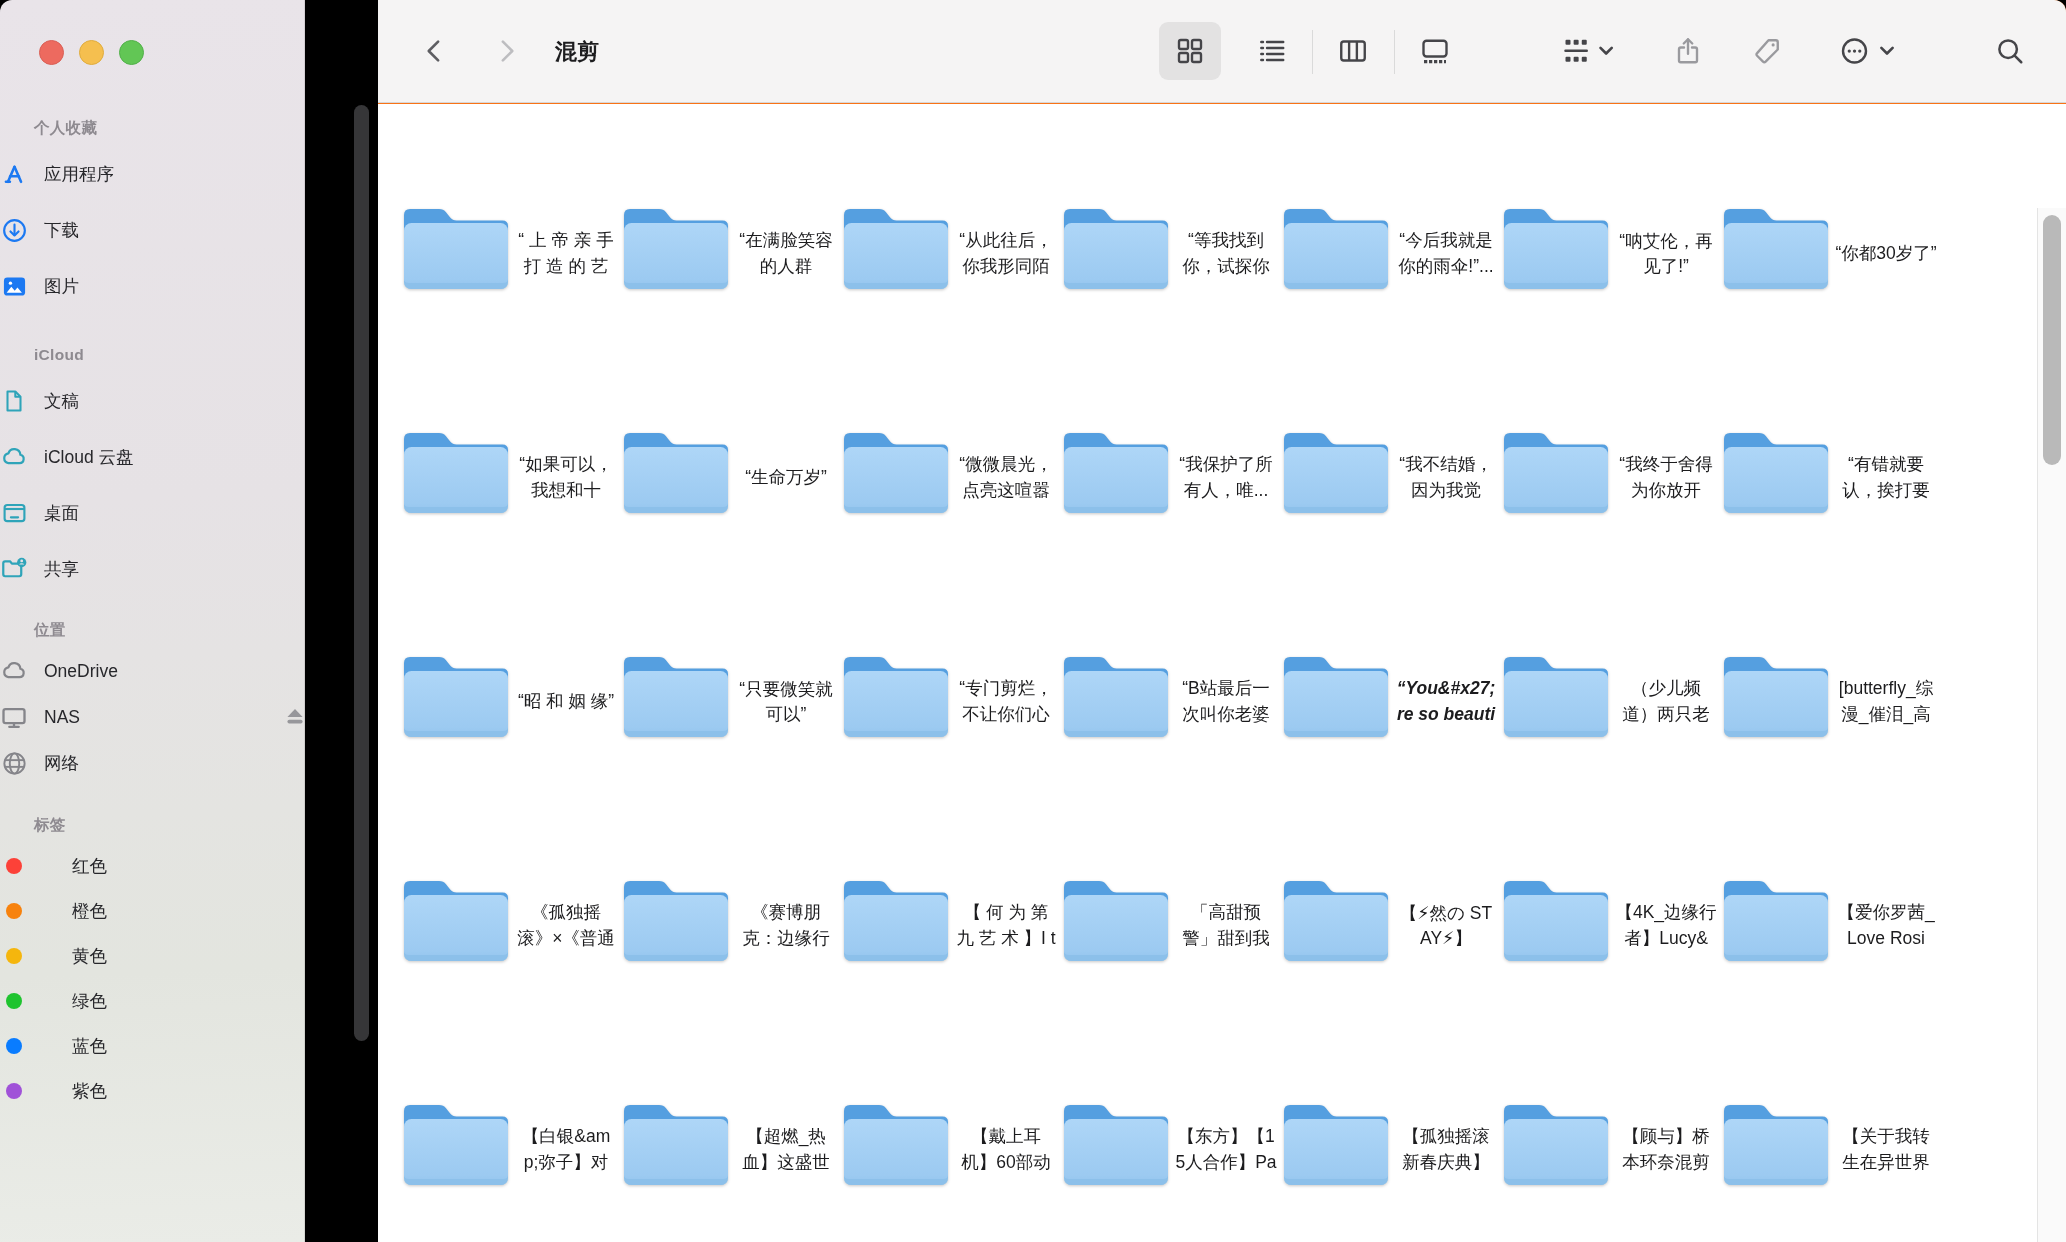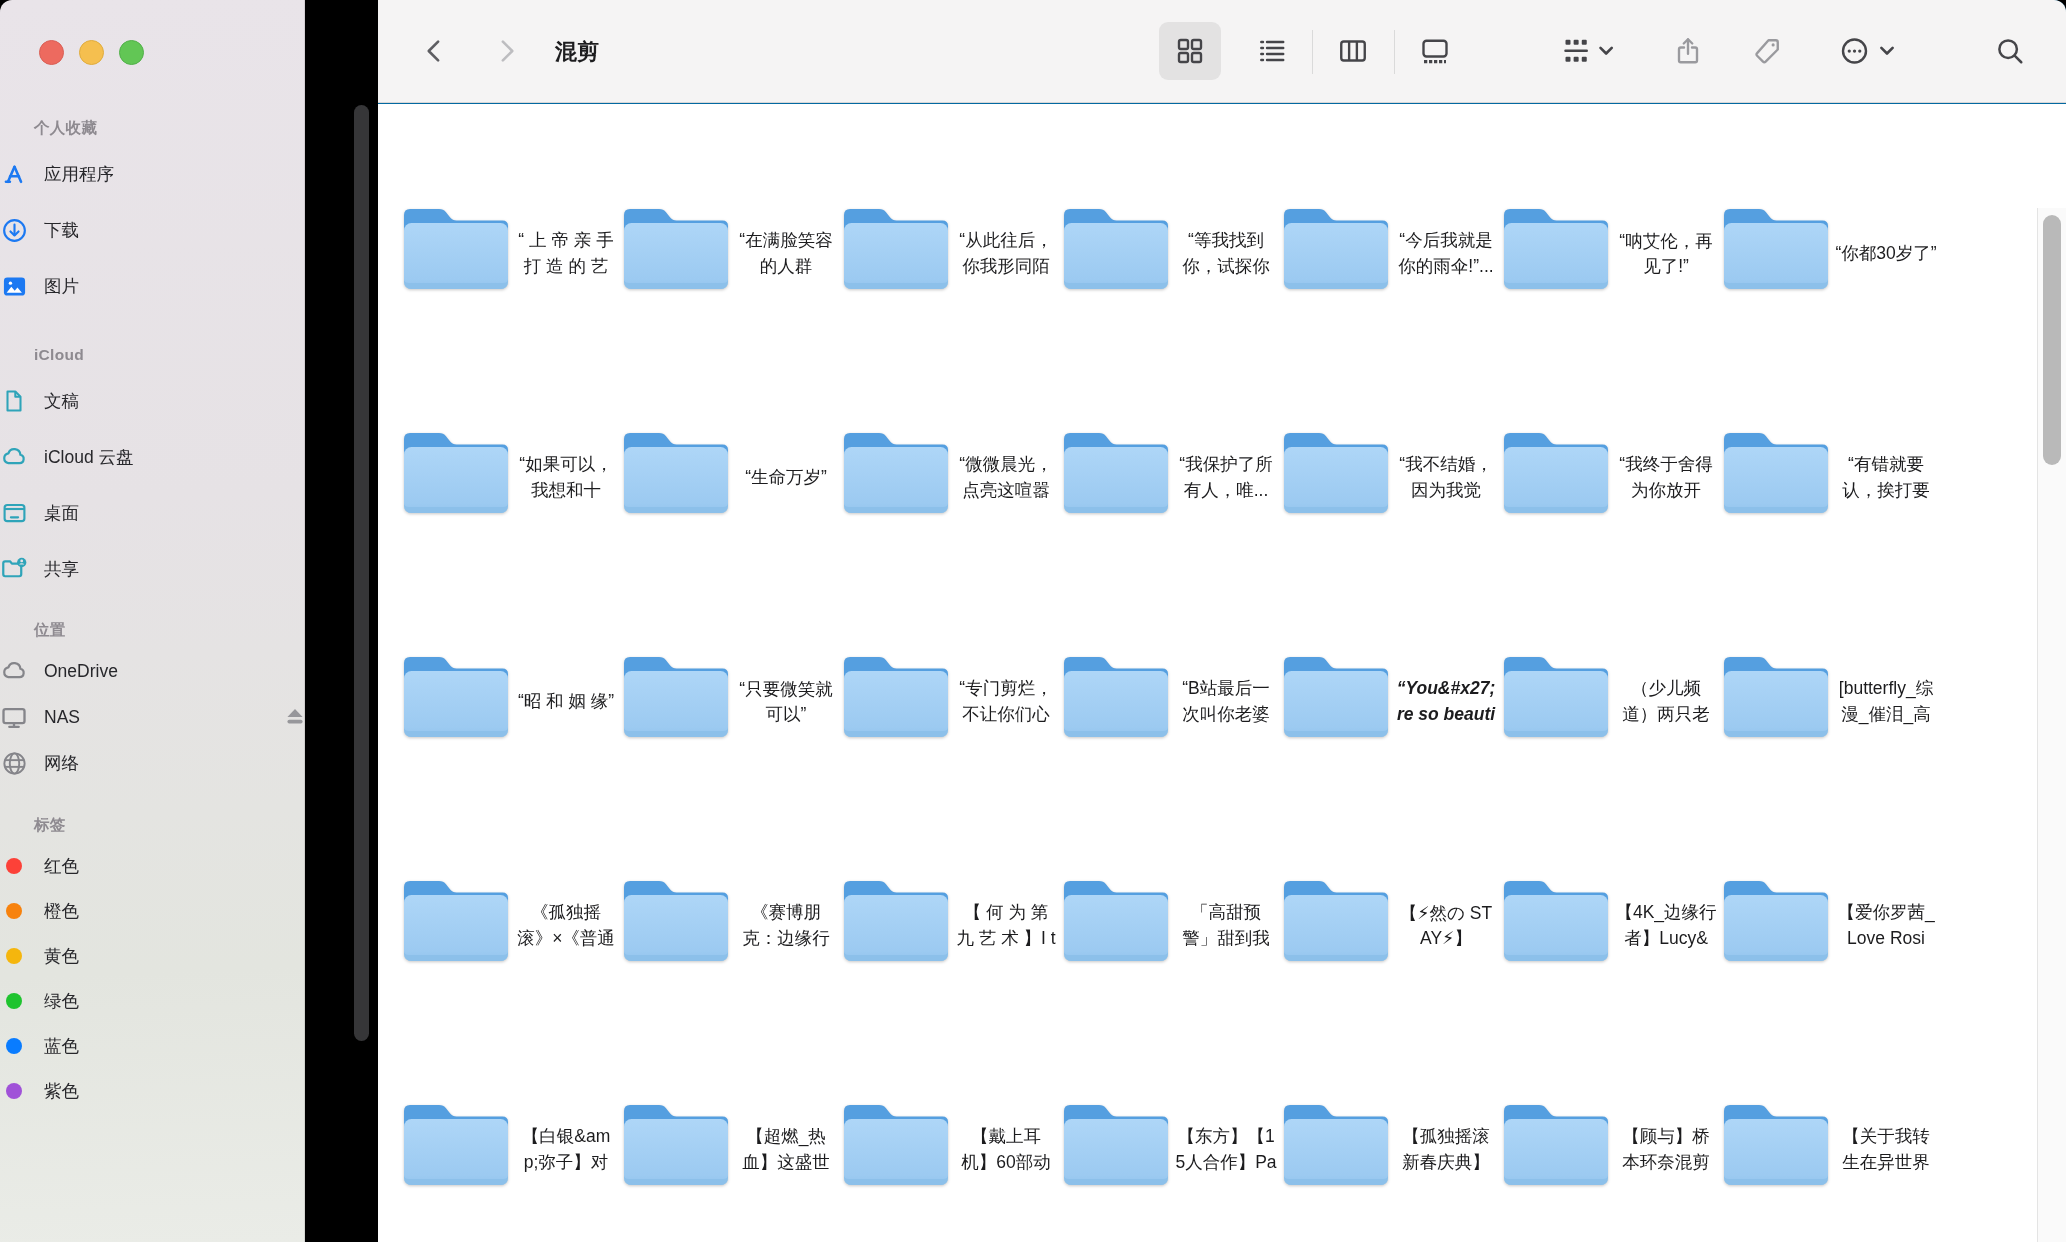--- a/index.html
+++ b/index.html
@@ -25,31 +25,31 @@
   .section{margin-top:30px;}
   .section:first-child{margin-top:0;}
   .section.s-loc{margin-top:22px;}
   .section.s-tag{margin-top:28px;}
   .sec-title{
     height:22px;line-height:22px;padding-left:34px;margin-bottom:7px;
     font-size:15.5px;font-weight:bold;color:#8e8a90;letter-spacing:.3px;
   }
   .side-item{display:flex;align-items:center;height:56px;cursor:default;}
   .compact .side-item{height:46px;}
-  .s-tag .side-item{height:45px;}
+  .s-tag .side-item{height:45px;gap:28px;}
   .side-icon{width:28px;height:28px;flex:0 0 28px;display:flex;align-items:center;justify-content:center;}
   .side-label{margin-left:16px;font-size:17.5px;color:#27272b;}
   .tag-dot{width:16px;height:16px;border-radius:50%;}
   .eject{margin-left:auto;margin-right:70px;}
   .side-scrollbar{
     position:absolute;left:354px;top:105px;width:15px;height:936px;
     border-radius:8px;background:rgba(120,120,125,.45);
   }
   
-  .main{position:absolute;left:378px;top:0;right:0;bottom:0;background:#0369a1;}
+  .main{position:absolute;left:378px;top:0;right:0;bottom:0;background:#f97316;}
   .toolbar{
     position:absolute;left:0;top:0;right:0;height:103px;
     background:#f5f4f4;border-bottom:1px solid #d8d7d7;
   }
   .tbtn{position:absolute;top:50%;transform:translate(-50%,-50%);display:flex;align-items:center;justify-content:center;background:none;border:none;padding:0;cursor:default;}
   .view-selected{width:62px;height:58px;background:#e3e2e2;border-radius:9px;}
   .tb-sep{position:absolute;top:30px;width:1px;height:44px;background:#dadada;}
   .title{position:absolute;left:177px;top:0;height:103px;line-height:103px;font-size:22px;font-weight:bold;color:#1d1d1f;}
   
   .content{position:absolute;left:0;top:104px;right:0;bottom:0;background:#fff;overflow:hidden;}

